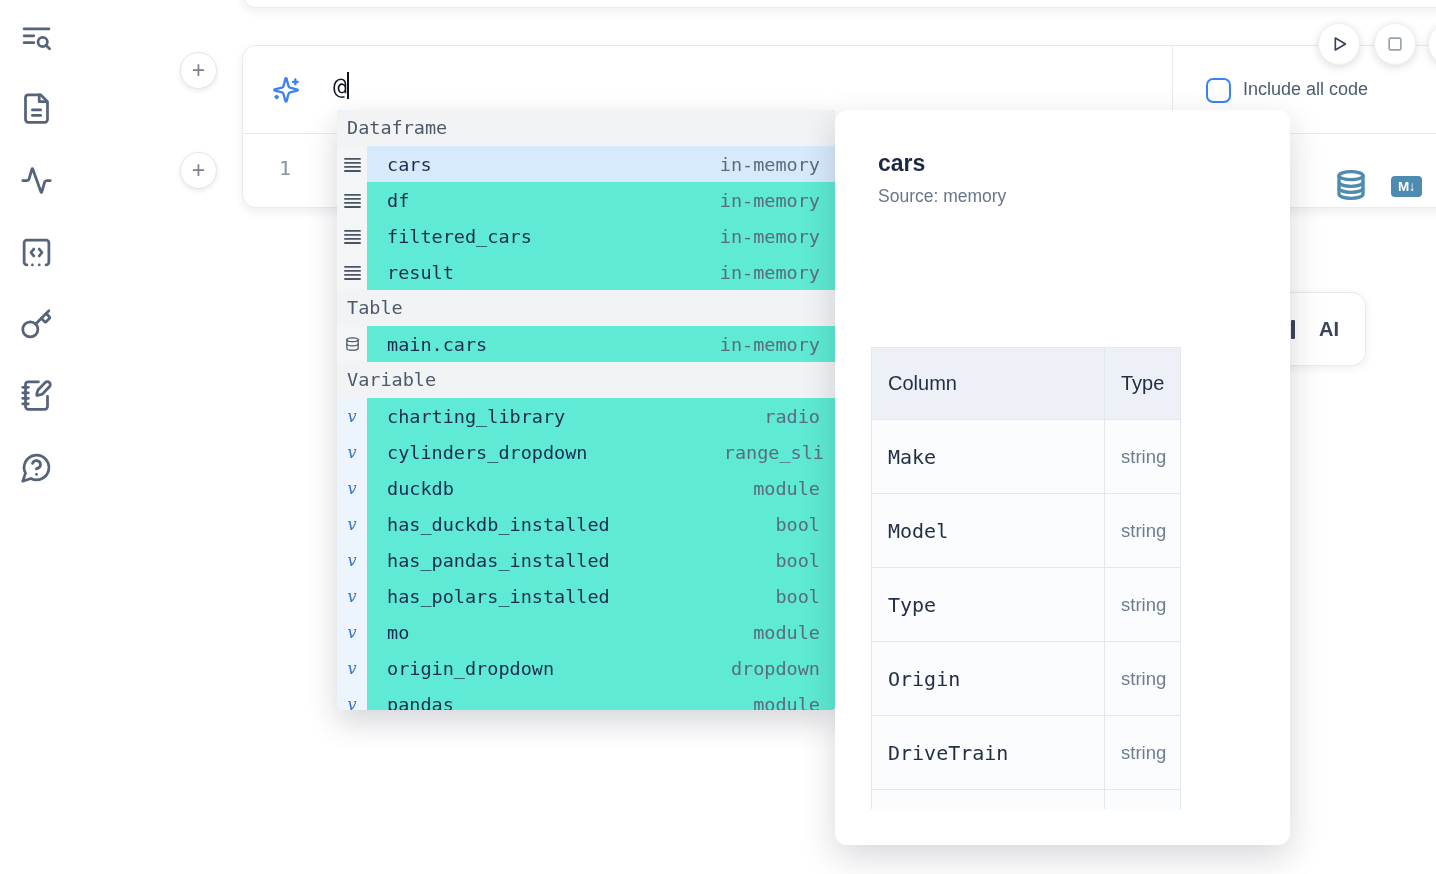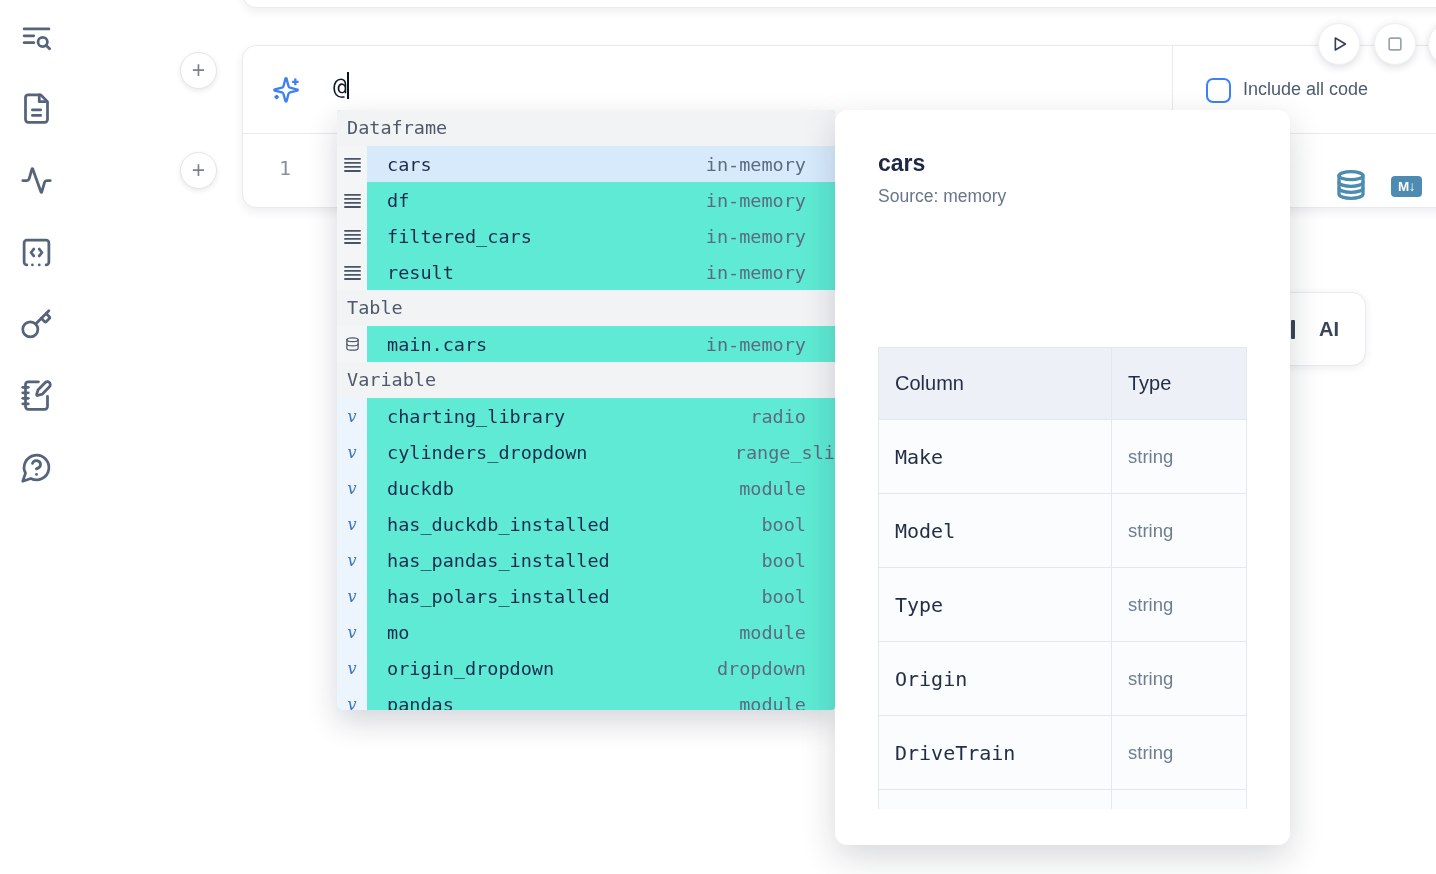--- a/index.html
+++ b/index.html
@@ -48,40 +48,40 @@
   #dropdown { left:337px; top:110px; width:498px; height:600px; background:#5eead4; z-index:10;
               border-radius:4px; box-shadow:0 12px 30px rgba(20,30,50,.18); overflow:hidden; }
   .c-header { height:36px; line-height:36px; background:#f2f3f5; color:#4e5a6b; padding-left:10px;
               font-family:"DejaVu Sans Mono",monospace; font-size:18.5px; }
   .c-row { height:36px; display:flex; align-items:stretch; cursor:pointer; }
   .c-gutter { width:30px; flex:none; background:#f4f5f6; display:flex; align-items:center; justify-content:center; }
   .c-gutter.var { background:#ecf4fd; }
   .c-content { flex:1; display:flex; align-items:center; padding-left:20px; overflow:hidden; }
   .c-row.selected .c-content { background:#d7eafc; }
   .c-name { font-family:"DejaVu Sans Mono",monospace; font-size:18.5px; color:#1d2c4e; white-space:nowrap; }
-  .c-type { margin-left:auto; padding-right:29px; font-family:"DejaVu Sans Mono",monospace;
+  .c-type { margin-left:auto; padding-right:15px; font-family:"DejaVu Sans Mono",monospace;
             font-size:18.5px; color:#5b6b80; white-space:nowrap; }
-  .c-type.clipped { padding-right:0; }
+  .c-type.clipped { padding-right:11px; }
   .v-glyph { font-family:"DejaVu Serif",serif; font-style:italic; font-size:16px; color:#3a72c4; }
 
   
   #ai-fragment { left:1240px; top:292px; width:126px; height:74px; background:#fff; z-index:8;
                  border:1px solid #e8eaee; border-radius:14px; box-shadow:0 2px 8px rgba(30,40,60,.08); }
   #ai-inner { position:absolute; left:50px; top:0; height:100%; display:flex; align-items:center; gap:24px; }
   #ai-bar { width:4px; height:19px; background:#3b4559; border-radius:1px; }
   #ai-label { font-weight:bold; font-size:20px; color:#3b4559; }
 
   
   #popup { left:835px; top:110px; width:455px; height:735px; background:#fff; z-index:20;
            border-radius:12px; box-shadow:0 12px 34px rgba(15,23,42,.17); }
   #p-title { position:absolute; left:43px; top:40px; font-size:23px; font-weight:bold; color:#1d2843; }
   #p-source { position:absolute; left:43px; top:76px; font-size:17.5px; color:#68758a; }
   #p-badge { position:absolute; left:43px; top:148px; width:368px; height:44px; line-height:44px;
              background:#eef2f8; border-radius:8px; padding-left:16px; font-size:17.5px; color:#3c4a62; }
-  #p-tablewrap { position:absolute; left:43px; top:237px; width:369px; height:462px; overflow:hidden;
+  #p-tablewrap { position:absolute; left:36px; top:237px; width:310px; height:462px; overflow:hidden;
                  border:1px solid #e3e8ef; border-bottom:none; }
   .p-hrow { display:flex; height:72px; background:#edf1f7; border-bottom:1px solid #e3e8ef; }
   .p-row  { display:flex; height:74px; background:#fbfcfe; border-bottom:1px solid #e3e8ef; }
   .p-row.partial { height:40px; border-bottom:none; }
   .p-c1 { width:233px; flex:none; border-right:1px solid #e3e8ef; display:flex; align-items:center; padding-left:16px; }
   .p-c2 { flex:1; display:flex; align-items:center; padding-left:16px; }
   .p-hrow .p-c1, .p-hrow .p-c2 { font-size:20px; color:#242f47; }
   .p-row .p-c1 { font-family:"DejaVu Sans Mono",monospace; font-size:20px; color:#242f47; }
   .p-row .p-c2 { font-size:18.5px; color:#6f7c91; }
 </style>

